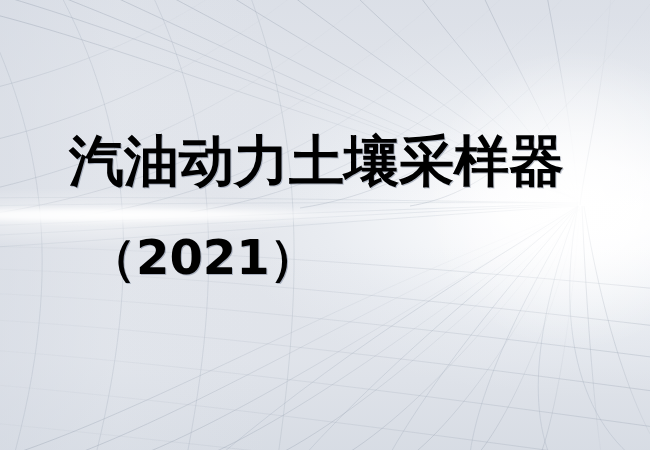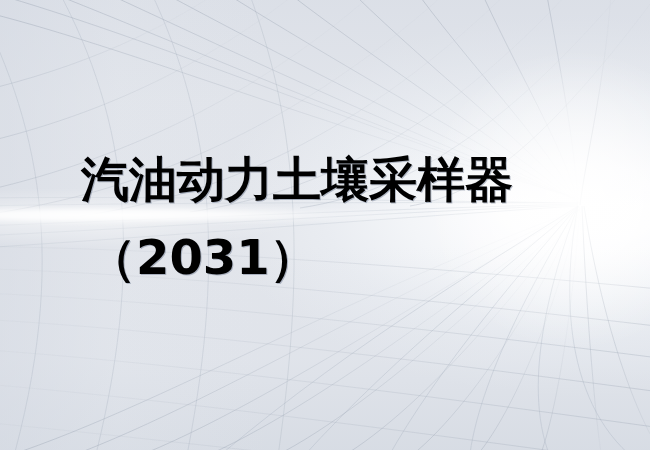--- a/index.html
+++ b/index.html
@@ -84,25 +84,24 @@
   }
   .title-line {
     position: absolute;
     color: #000000;
     font-weight: bold;
     white-space: nowrap;
     text-shadow: 1px 1px 0 rgba(40,55,90,0.30);
   }
   .line-main {
     left: 69px;
-    top: 150px;
-    font-size: 48px;
+    top: 132px;
+    font-size: 55px;
     line-height: 58px;
     letter-spacing: 0px;
-    margin-left: 12px;
   }
   .line-sub {
     left: 88px;
     top: 228px;
     font-size: 48px;
     line-height: 58px;
     letter-spacing: 0px;
   }
 </style>
 </head>
@@ -217,16 +216,16 @@
       </g>
 
     </g>
   </svg>
 
   <div class="bg-layer bg-glow"></div>
   <div class="bg-layer bg-sweep"></div>
 
   <div class="title-block">
     <div class="title-line line-main">汽油动力土壤采样器</div>
-    <div class="title-line line-sub">（2031）</div>
+    <div class="title-line line-sub">（2021）</div>
   </div>
 
 </div>
 
 </body></html>

